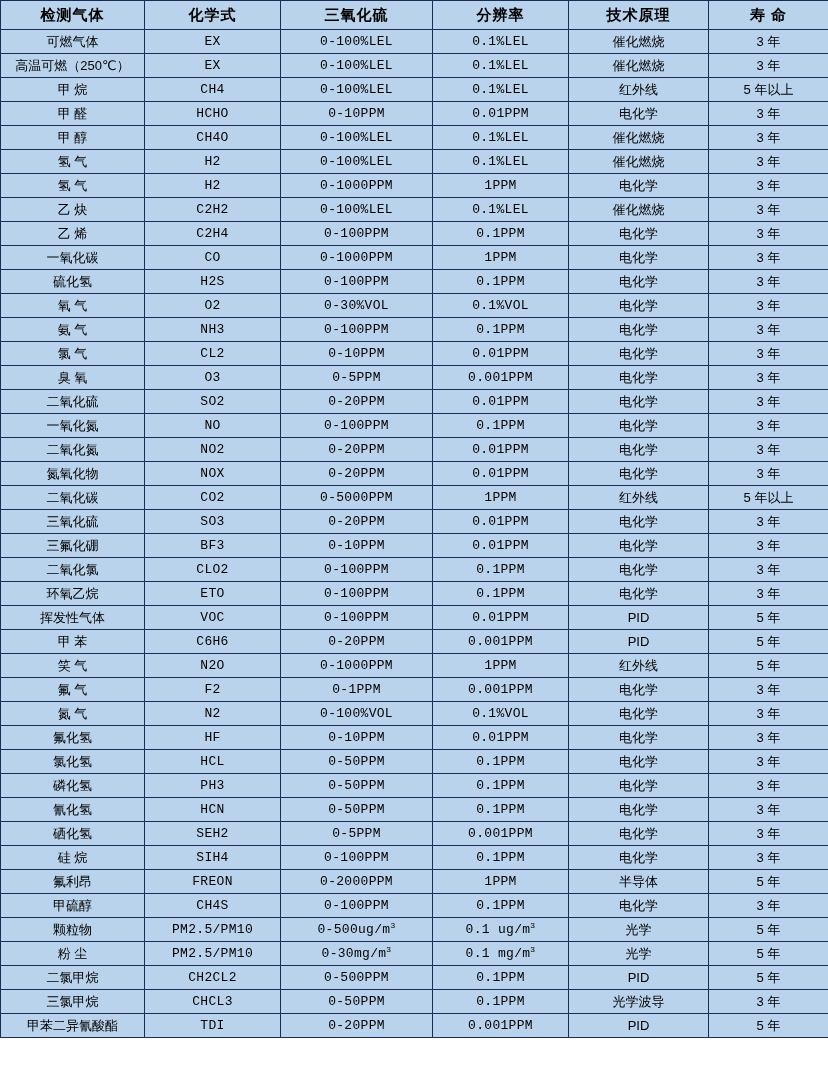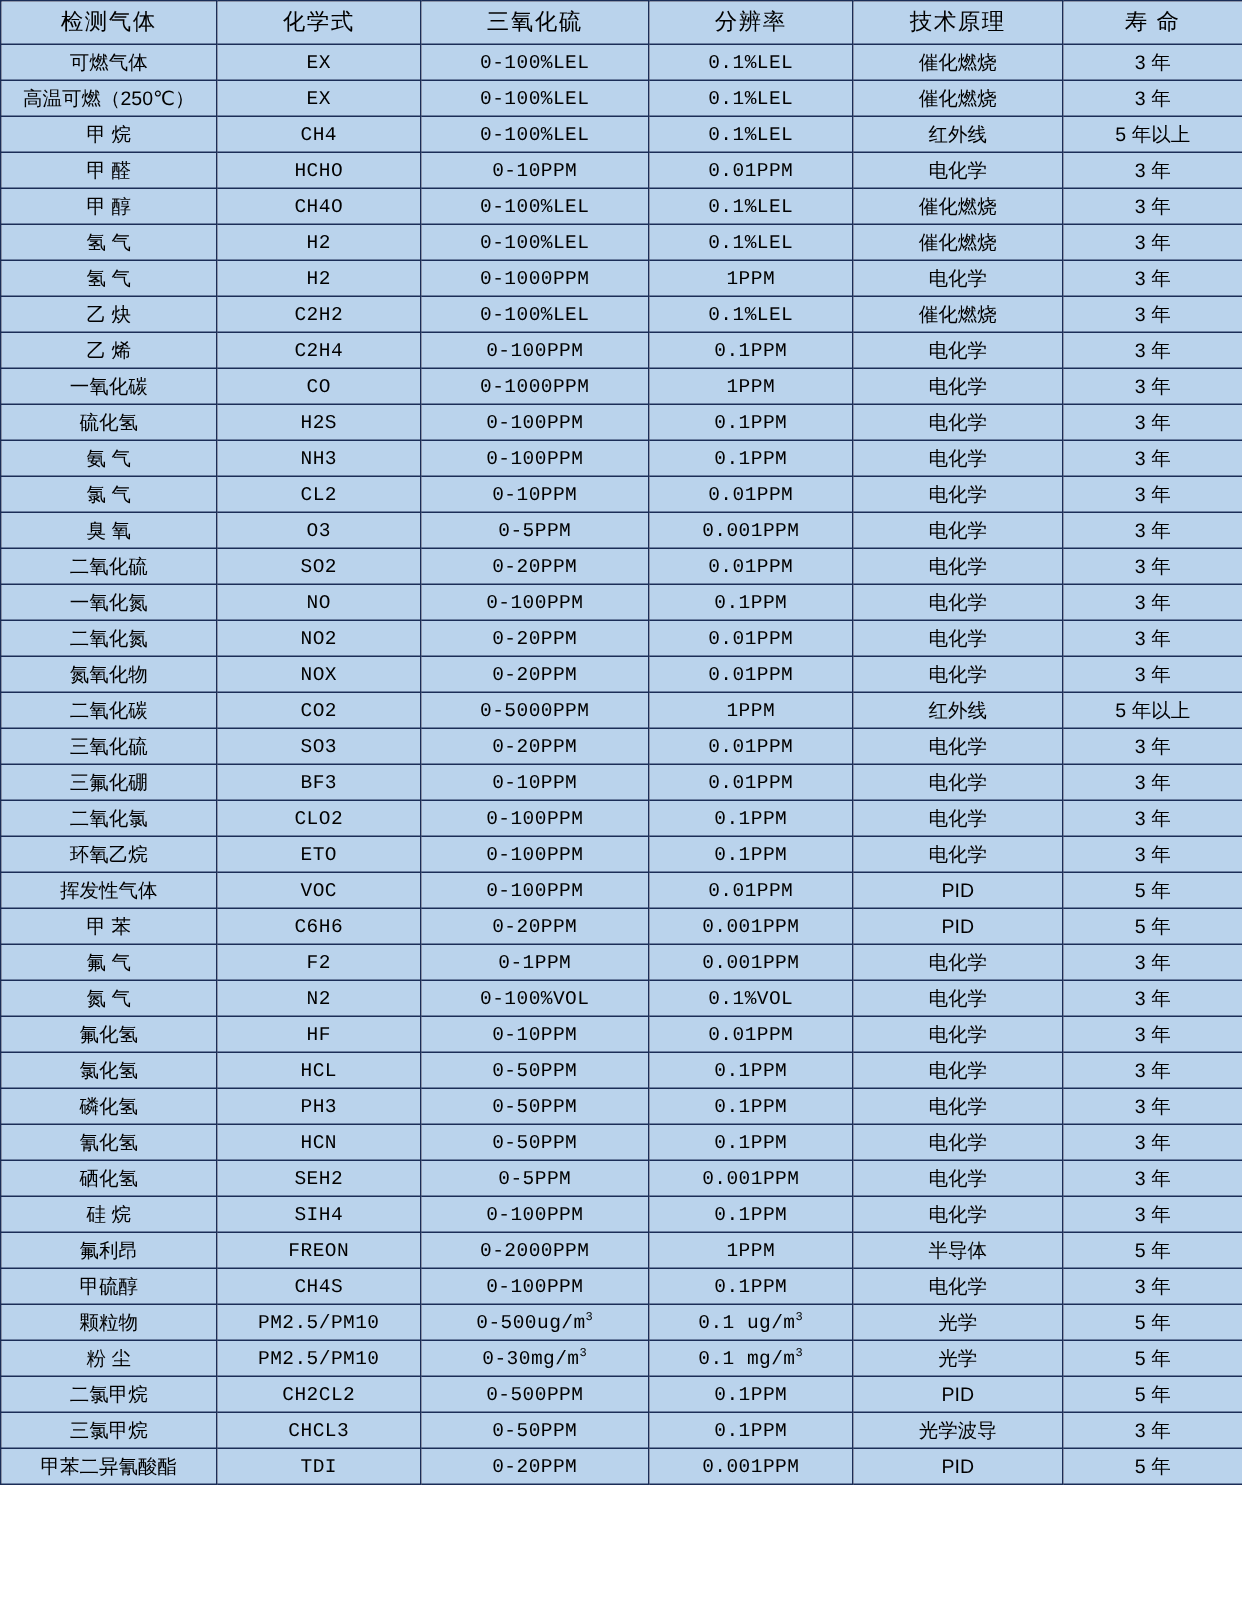--- a/index.html
+++ b/index.html
@@ -24,21 +24,21 @@
     background: #bad3ec;
     font-size: 13px;
     padding: 0;
     height: 23px;
     line-height: 23px;
     white-space: nowrap;
     overflow: hidden;
   }
   #gas-table thead th {
     font-size: 15px;
-    font-weight: normal;
+    font-weight: bold;
     height: 28px;
     line-height: 28px;
     letter-spacing: 1px;
   }
   col.c-gas   { width: 144px; }
   col.c-form  { width: 136px; }
   col.c-range { width: 152px; }
   col.c-res   { width: 136px; }
   col.c-tech  { width: 140px; }
   col.c-life  { width: 120px; }
@@ -152,20 +152,28 @@
       </tr>
       <tr>
         <td class="cn">硫化氢</td>
         <td class="mono">H2S</td>
         <td class="mono">0-100PPM</td>
         <td class="mono">0.1PPM</td>
         <td class="cn">电化学</td>
         <td class="cn">3 年</td>
       </tr>
       <tr>
+        <td class="cn">氧 气</td>
+        <td class="mono">O2</td>
+        <td class="mono">0-30%VOL</td>
+        <td class="mono">0.1%VOL</td>
+        <td class="cn">电化学</td>
+        <td class="cn">3 年</td>
+      </tr>
+      <tr>
         <td class="cn">氨 气</td>
         <td class="mono">NH3</td>
         <td class="mono">0-100PPM</td>
         <td class="mono">0.1PPM</td>
         <td class="cn">电化学</td>
         <td class="cn">3 年</td>
       </tr>
       <tr>
         <td class="cn">氯 气</td>
         <td class="mono">CL2</td>
@@ -264,20 +272,28 @@
       </tr>
       <tr>
         <td class="cn">甲 苯</td>
         <td class="mono">C6H6</td>
         <td class="mono">0-20PPM</td>
         <td class="mono">0.001PPM</td>
         <td class="cn">PID</td>
         <td class="cn">5 年</td>
       </tr>
       <tr>
+        <td class="cn">笑 气</td>
+        <td class="mono">N2O</td>
+        <td class="mono">0-1000PPM</td>
+        <td class="mono">1PPM</td>
+        <td class="cn">红外线</td>
+        <td class="cn">5 年</td>
+      </tr>
+      <tr>
         <td class="cn">氟 气</td>
         <td class="mono">F2</td>
         <td class="mono">0-1PPM</td>
         <td class="mono">0.001PPM</td>
         <td class="cn">电化学</td>
         <td class="cn">3 年</td>
       </tr>
       <tr>
         <td class="cn">氮 气</td>
         <td class="mono">N2</td>

